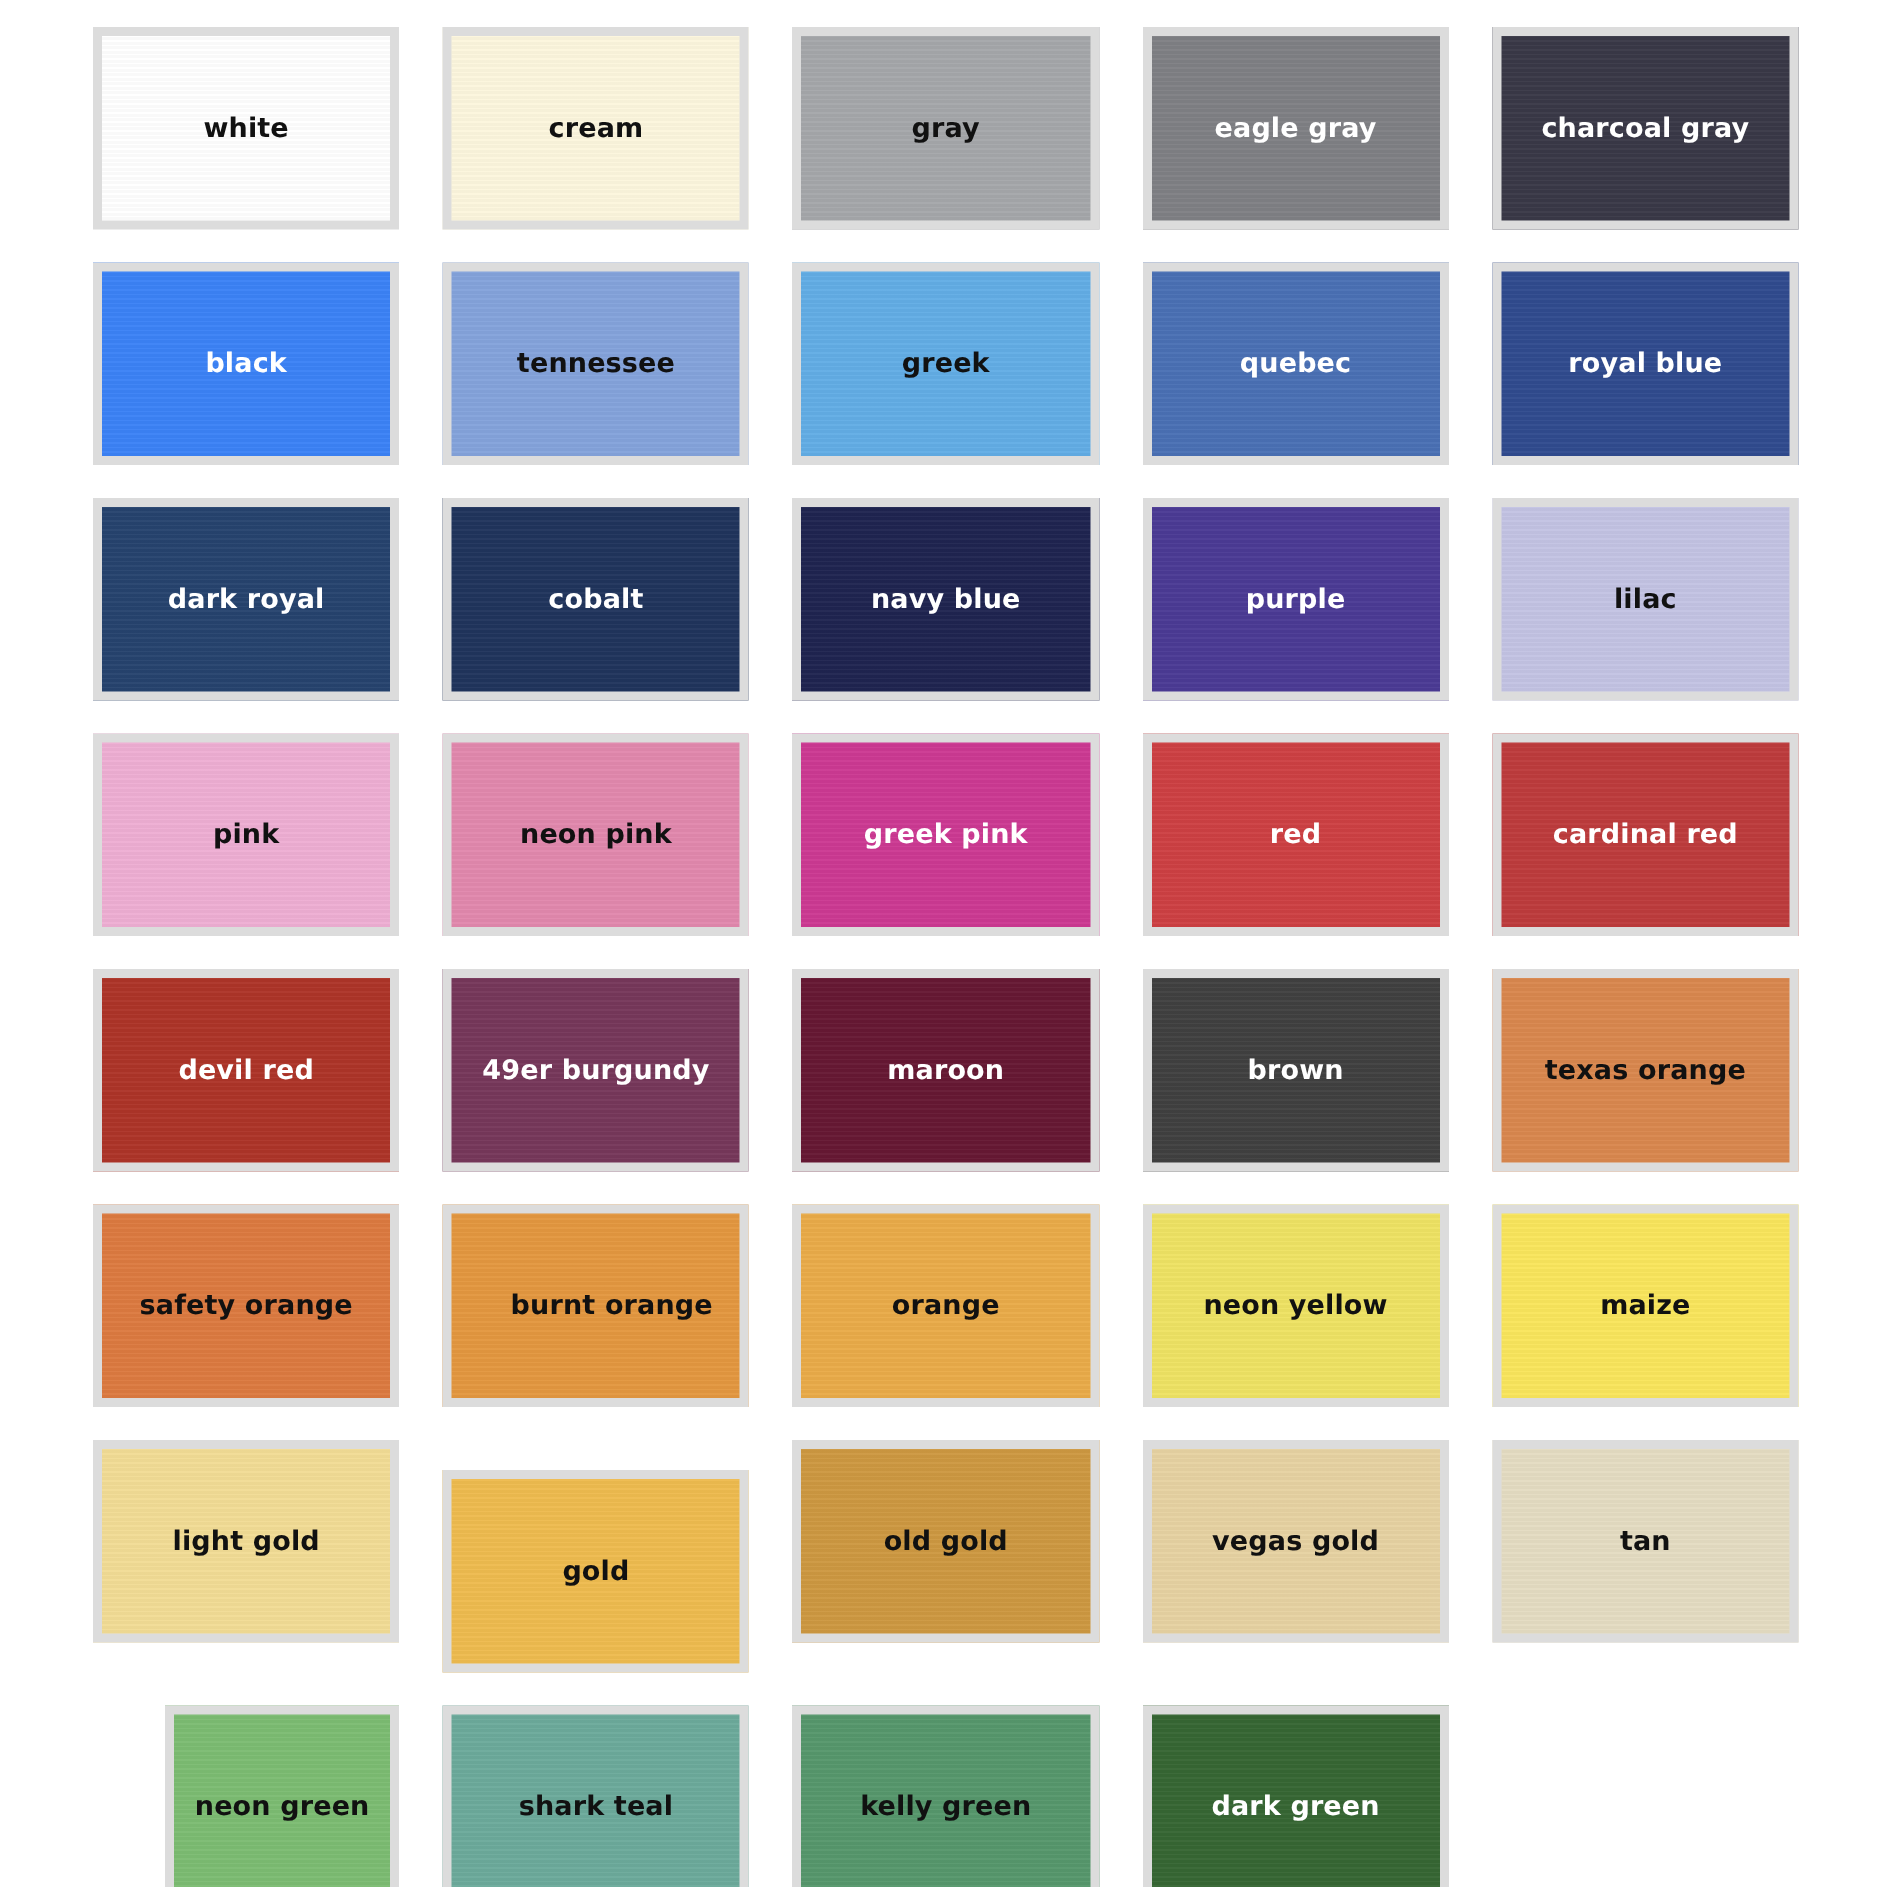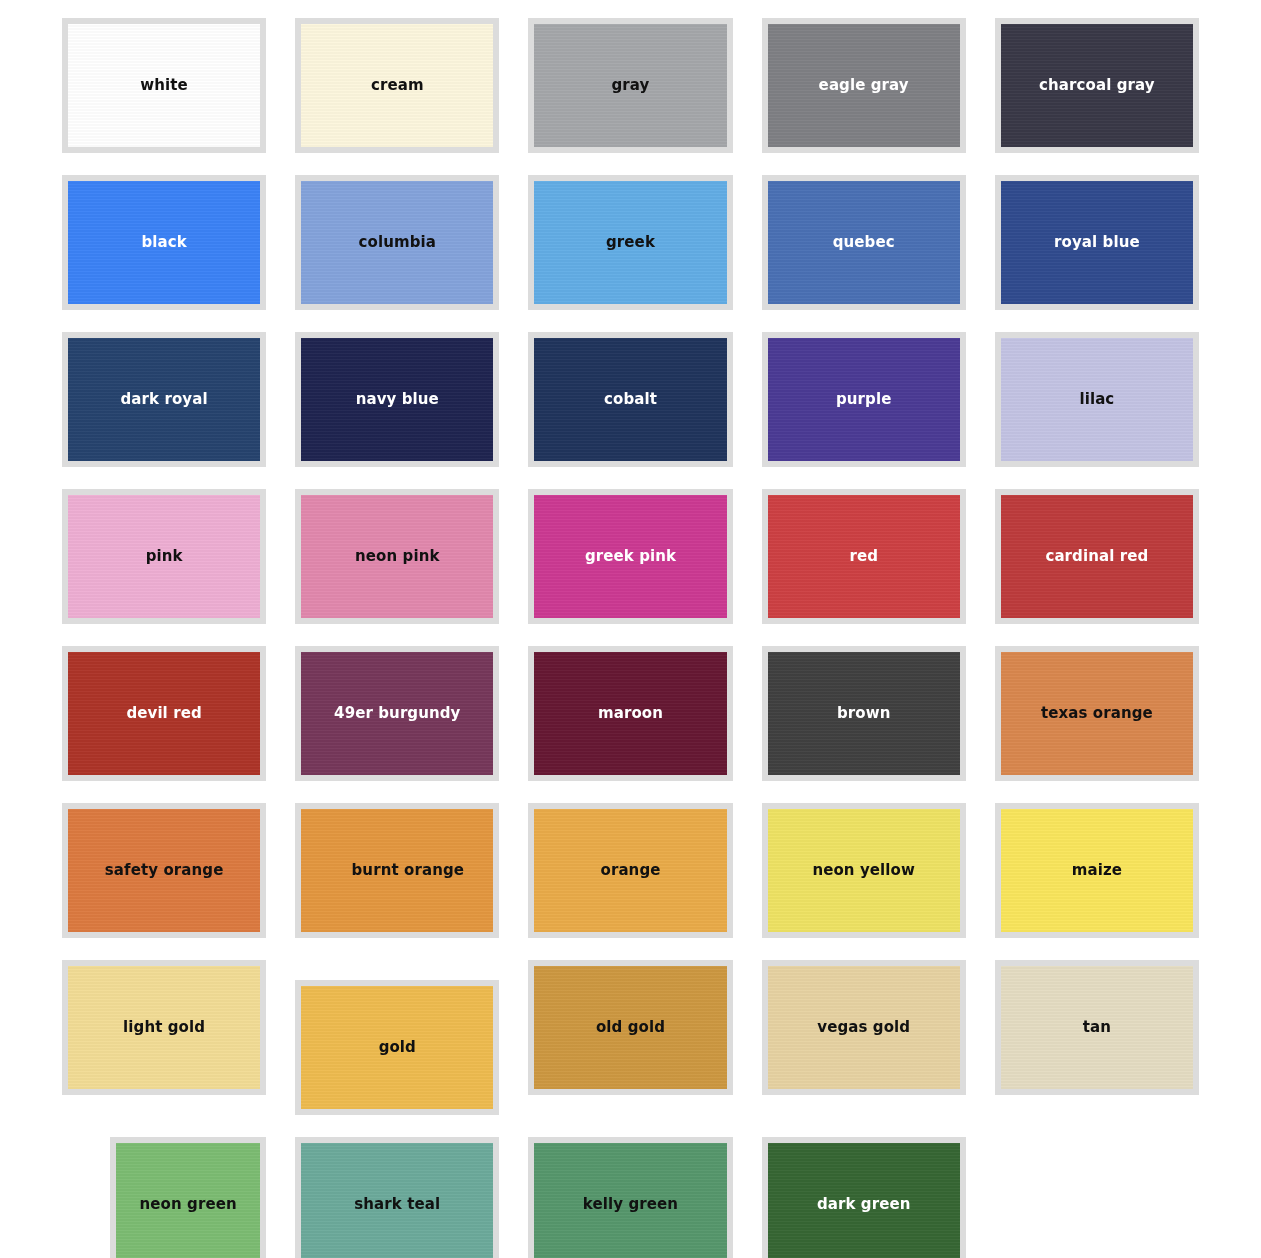--- a/index.html
+++ b/index.html
@@ -46,21 +46,21 @@
       rgba(255,255,255,0.035) 1px,
       rgba(0,0,0,0.022) 1px,
       rgba(0,0,0,0.022) 3px
     );
     pointer-events: none;
   }
 
   .swatch .label {
     position: relative;
     z-index: 2;
-    font-size: 15px;
+    font-size: 18px;
     font-weight: bold;
     letter-spacing: 0.1px;
     text-align: center;
     line-height: 1.1;
     padding: 0 6px;
     white-space: nowrap;
   }
 
   .swatch.light-text .label { color: #ffffff; }
   .swatch.dark-text  .label { color: #111111; }
@@ -88,46 +88,46 @@
     <div class="swatch light-text" style="background-color: rgb(57, 56, 71); border-color: rgb(220, 220, 220);">
       <div class="fill"></div>
       <span class="label">charcoal gray</span>
     </div>
     <div class="swatch light-text" style="background-color: #3b82f6; border-color: rgb(220, 220, 220);">
       <div class="fill"></div>
       <span class="label">black</span>
     </div>
     <div class="swatch dark-text" style="background-color: rgb(132, 163, 219); border-color: rgb(220, 220, 220);">
       <div class="fill"></div>
-      <span class="label">columbia</span>
+      <span class="label">tennessee</span>
     </div>
     <div class="swatch dark-text" style="background-color: rgb(98, 173, 229); border-color: rgb(220, 220, 220);">
       <div class="fill"></div>
       <span class="label">greek</span>
     </div>
     <div class="swatch light-text" style="background-color: rgb(74, 112, 180); border-color: rgb(220, 220, 220);">
       <div class="fill"></div>
       <span class="label">quebec</span>
     </div>
     <div class="swatch light-text" style="background-color: rgb(48, 75, 142); border-color: rgb(220, 220, 220);">
       <div class="fill"></div>
       <span class="label">royal blue</span>
     </div>
     <div class="swatch light-text" style="background-color: rgb(38, 67, 110); border-color: rgb(220, 220, 220);">
       <div class="fill"></div>
       <span class="label">dark royal</span>
     </div>
+    <div class="swatch light-text" style="background-color: rgb(32, 52, 92); border-color: rgb(220, 220, 220);">
+      <div class="fill"></div>
+      <span class="label">cobalt</span>
+    </div>
     <div class="swatch light-text" style="background-color: rgb(31, 36, 80); border-color: rgb(220, 220, 220);">
       <div class="fill"></div>
       <span class="label">navy blue</span>
     </div>
-    <div class="swatch light-text" style="background-color: rgb(32, 52, 92); border-color: rgb(220, 220, 220);">
-      <div class="fill"></div>
-      <span class="label">cobalt</span>
-    </div>
     <div class="swatch light-text" style="background-color: rgb(75, 58, 148); border-color: rgb(220, 220, 220);">
       <div class="fill"></div>
       <span class="label">purple</span>
     </div>
     <div class="swatch dark-text" style="background-color: rgb(195, 195, 227); border-color: rgb(220, 220, 220);">
       <div class="fill"></div>
       <span class="label">lilac</span>
     </div>
     <div class="swatch dark-text" style="background-color: rgb(238, 174, 211); border-color: rgb(220, 220, 220);">
       <div class="fill"></div>

